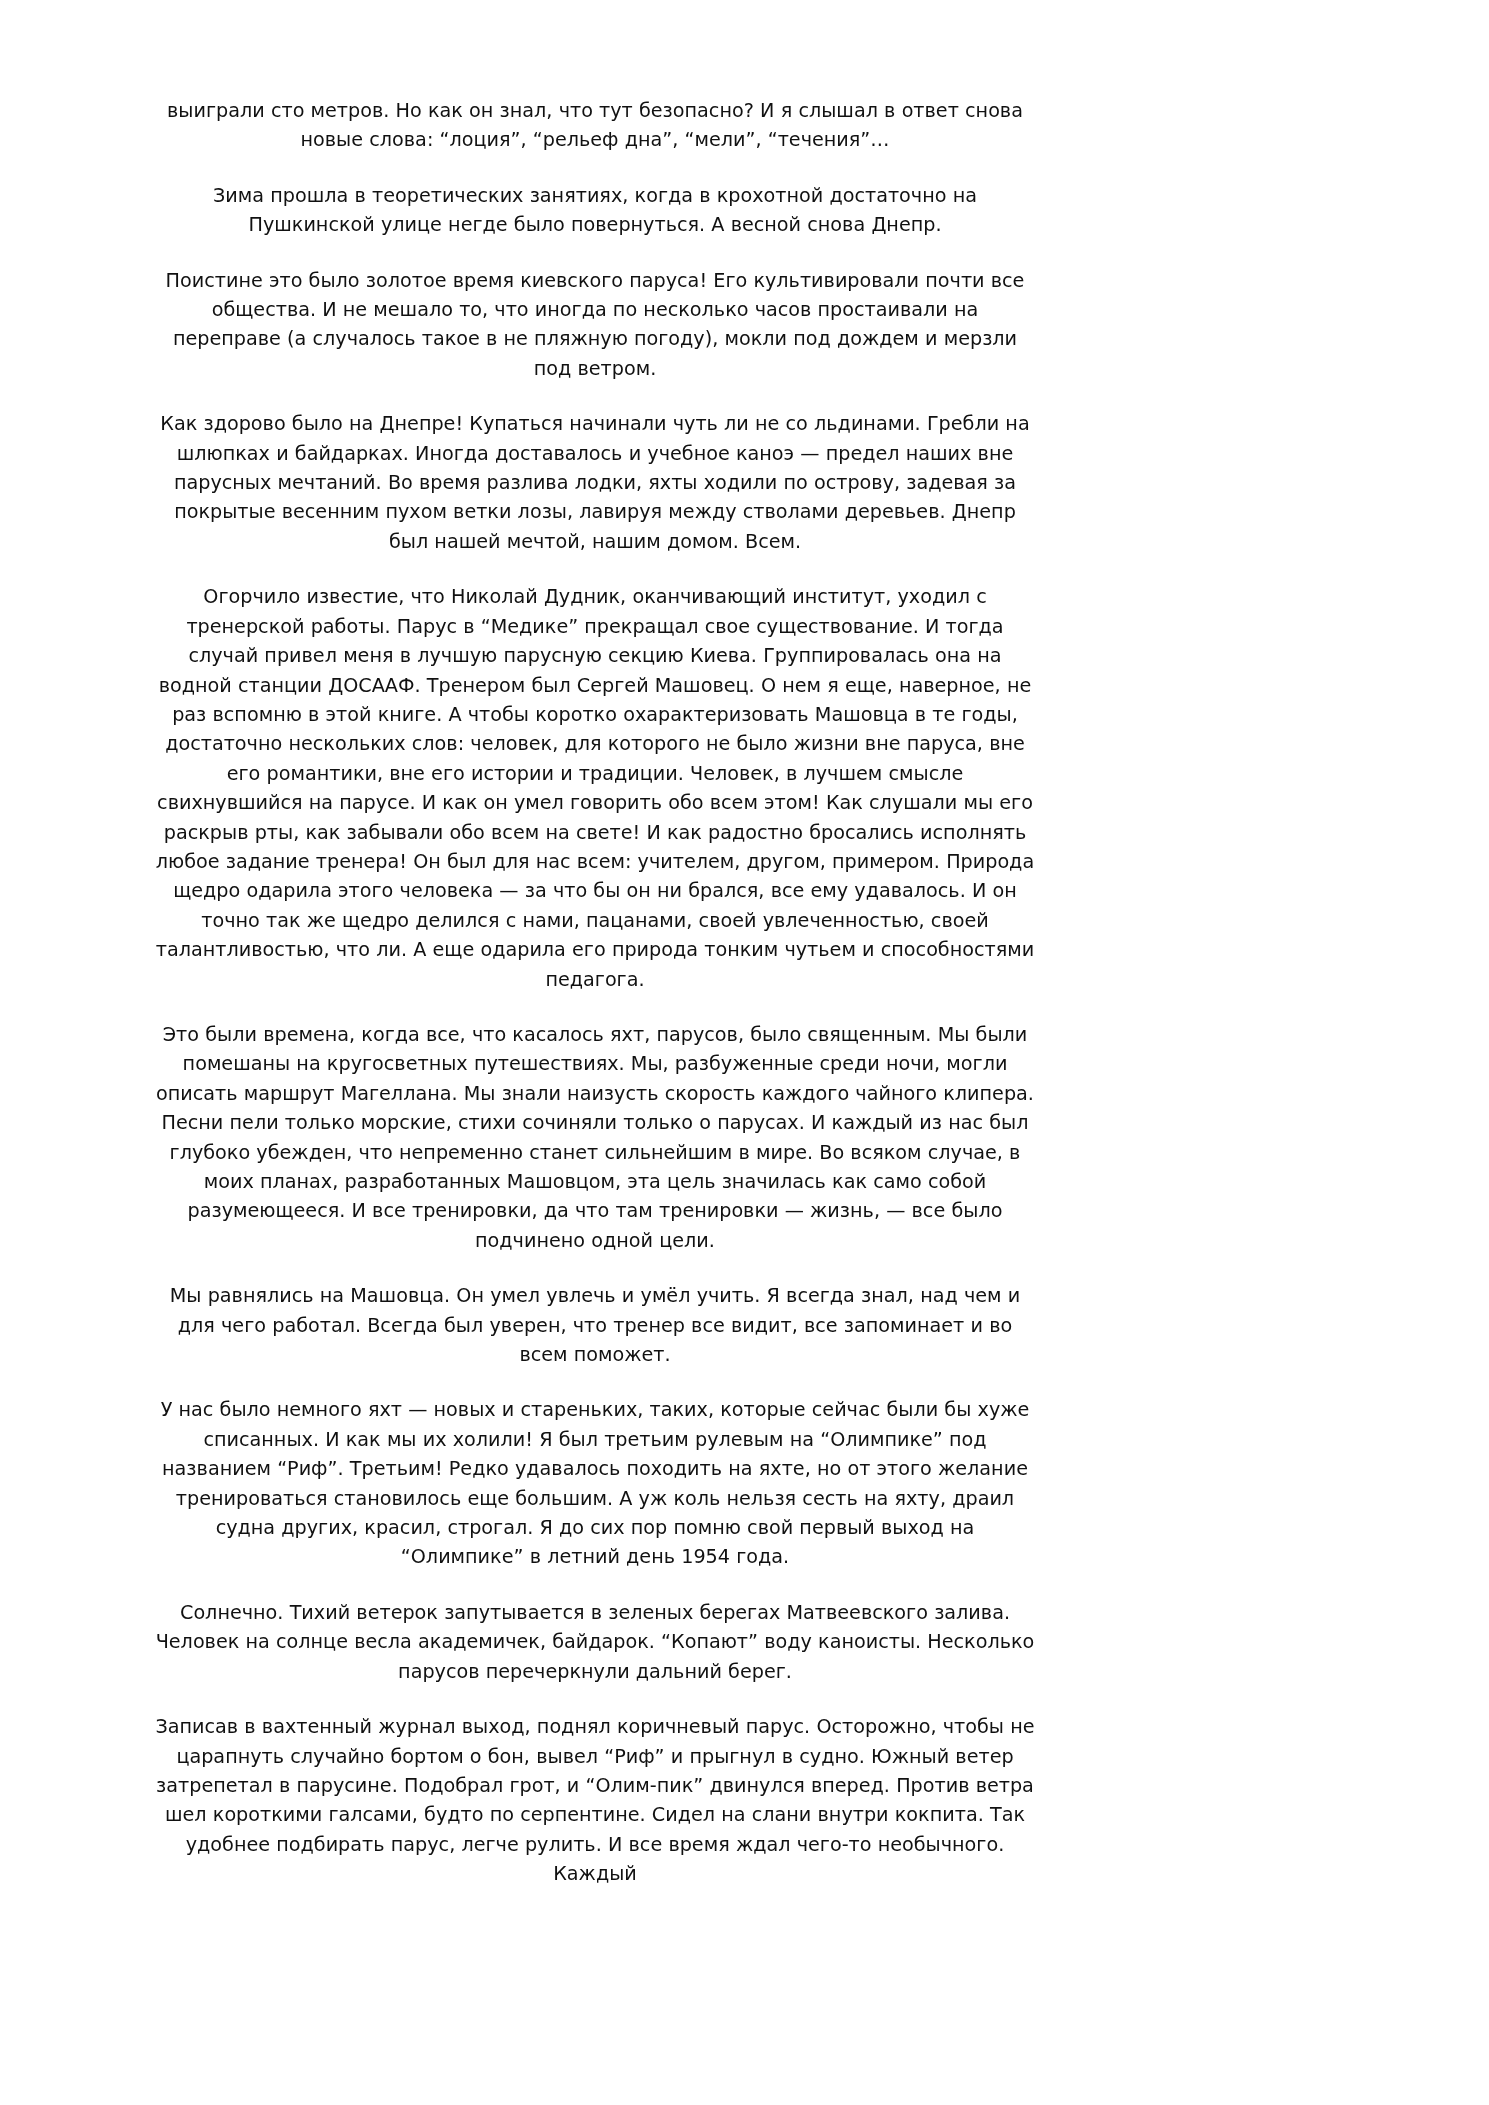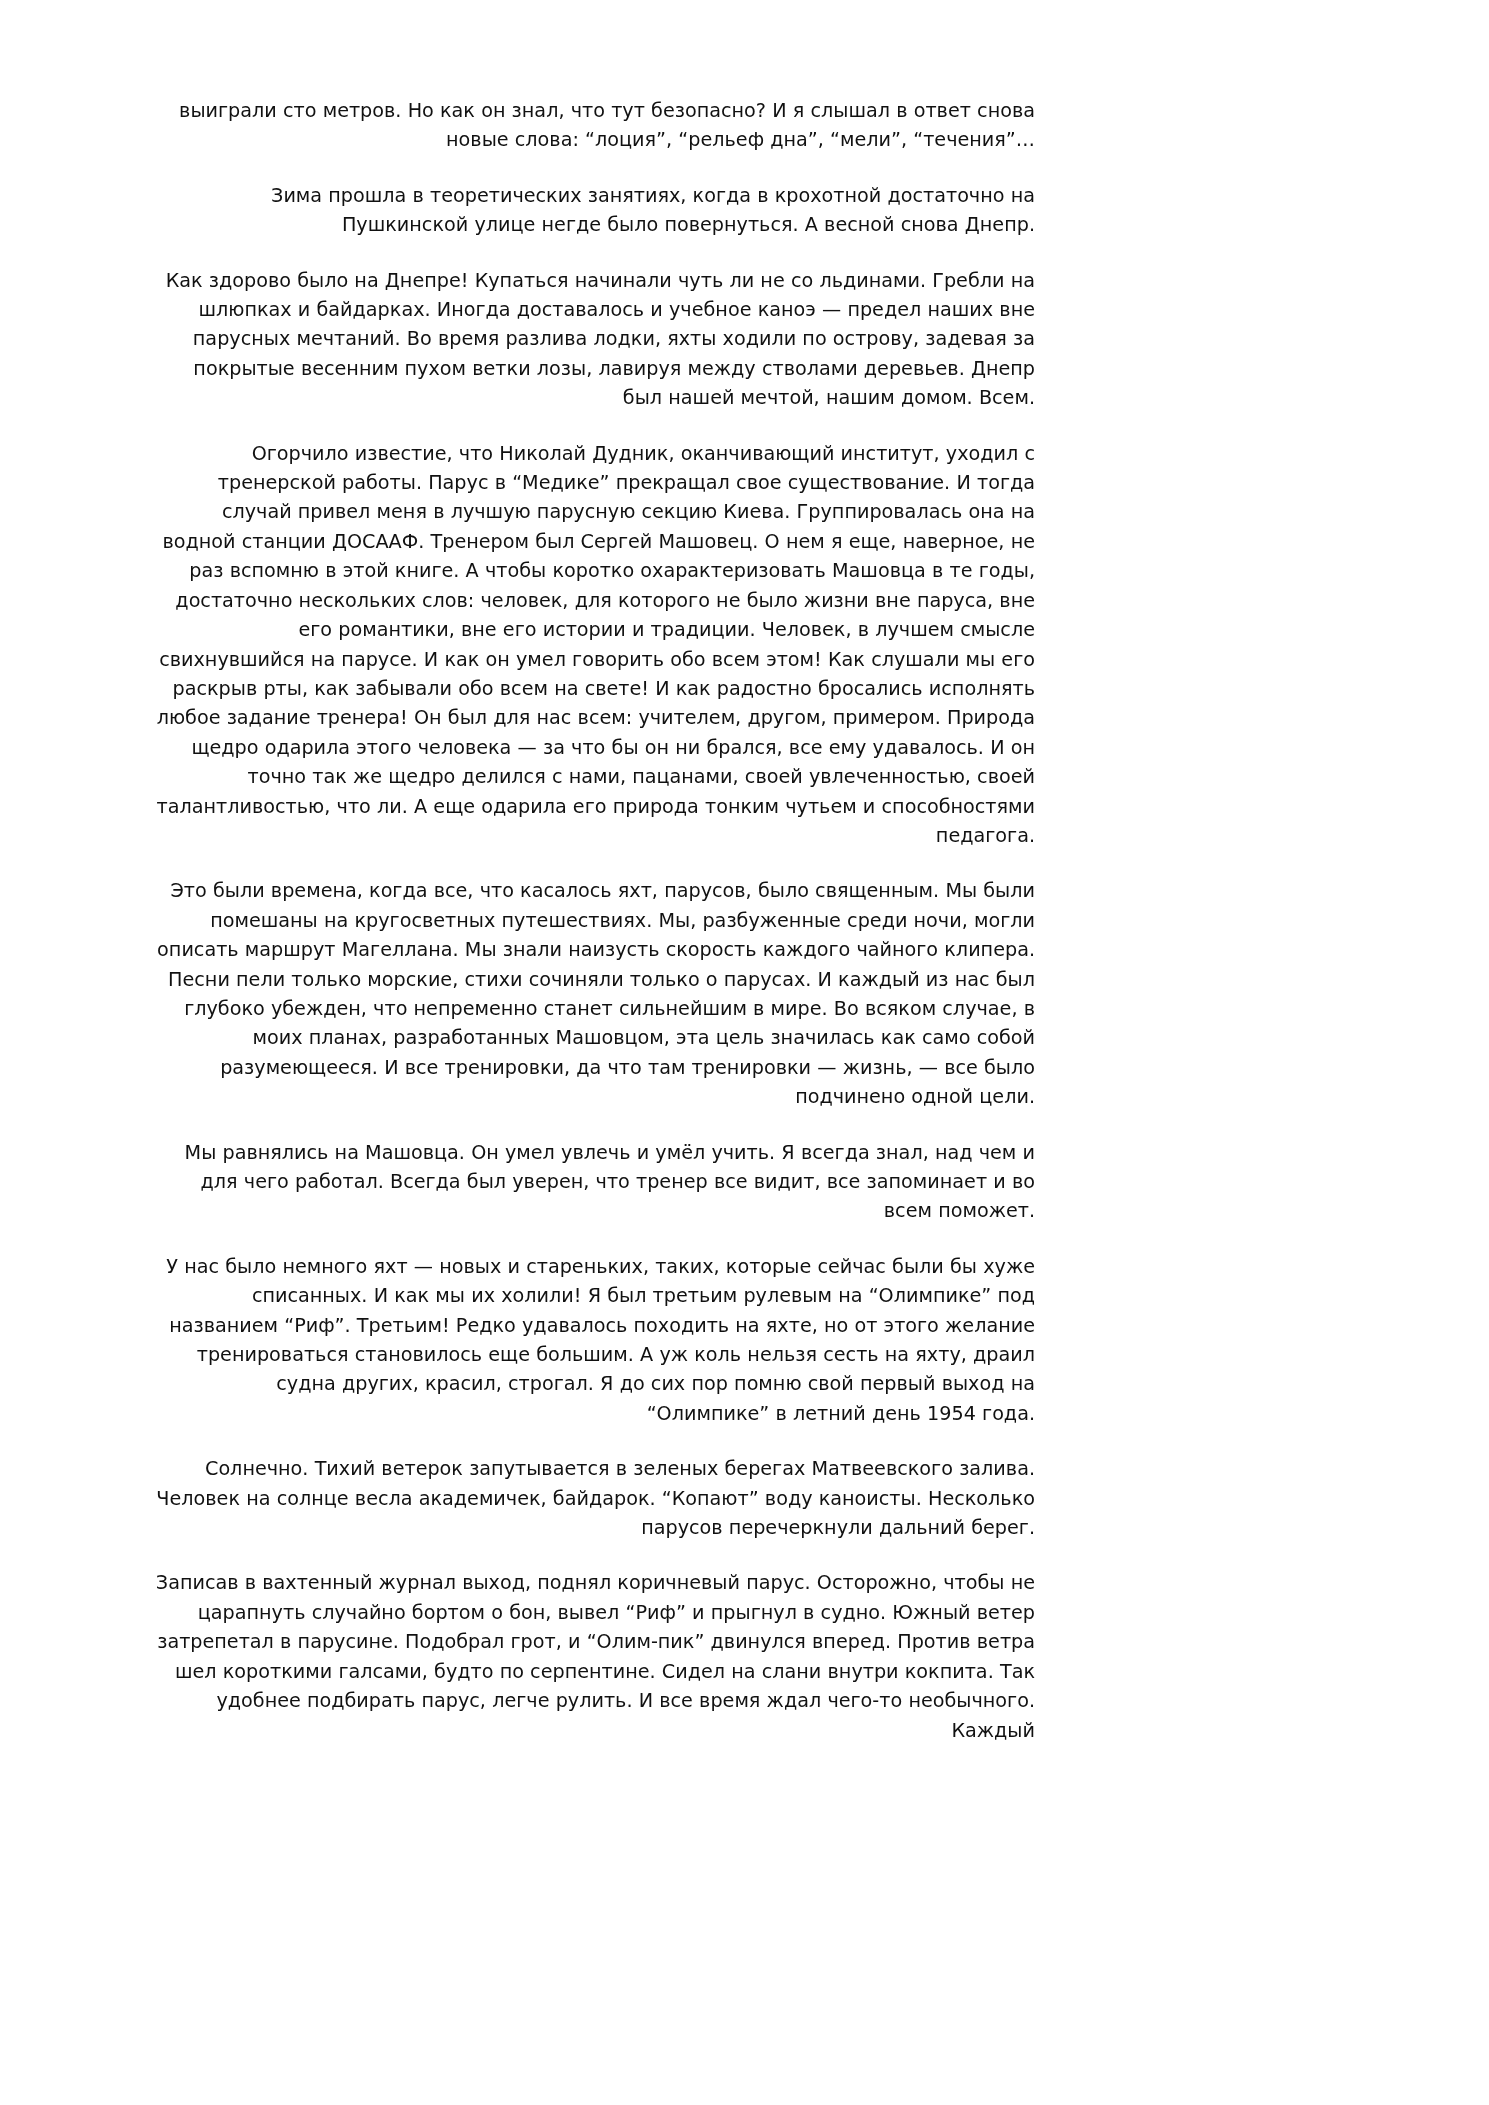--- a/index.html
+++ b/index.html
@@ -24,38 +24,39 @@
   }
   .text-column {
     position: absolute;
     left: 155px;
     top: 96px;
     width: 880px;
   }
   .para {
     font-size: 19.2px;
     line-height: 29.4px;
-    text-align: right;
+    text-align: center;
     margin: 0 0 26px 0;
     letter-spacing: 0.0px;
     word-spacing: 0.1px;
     color: #111111;
     white-space: pre-wrap;
   }
   .para:last-child {
     margin-bottom: 8px;
   }
 </style>
 </head>
 <body>
 
 <div class="page">
   <div class="text-column">
     <p class="para">выиграли сто метров. Но как он знал, что тут безопасно? И я слышал в ответ снова новые слова: “лоция”, “рельеф дна”, “мели”, “течения”…</p>
     <p class="para">Зима прошла в теоретических занятиях, когда в крохотной достаточно на Пушкинской улице негде было повернуться. А весной снова Днепр.</p>
+    <p class="para">Поистине это было золотое время киевского паруса! Его культивировали почти все общества. И не мешало то, что иногда по несколько часов простаивали на переправе (а случалось такое в не пляжную погоду), мокли под дождем и мерзли под ветром.</p>
     <p class="para">Как здорово было на Днепре! Купаться начинали чуть ли не со льдинами. Гребли на шлюпках и байдарках. Иногда доставалось и учебное каноэ — предел наших вне парусных мечтаний. Во время разлива лодки, яхты ходили по острову, задевая за покрытые весенним пухом ветки лозы, лавируя между стволами деревьев. Днепр был нашей мечтой, нашим домом. Всем.</p>
     <p class="para">Огорчило известие, что Николай Дудник, оканчивающий институт, уходил с тренерской работы. Парус в “Медике” прекращал свое существование. И тогда случай привел меня в лучшую парусную секцию Киева. Группировалась она на водной станции ДОСААФ. Тренером был Сергей Машовец. О нем я еще, наверное, не раз вспомню в этой книге. А чтобы коротко охарактеризовать Машовца в те годы, достаточно нескольких слов: человек, для которого не было жизни вне паруса, вне его романтики, вне его истории и традиции. Человек, в лучшем смысле свихнувшийся на парусе. И как он умел говорить обо всем этом! Как слушали мы его раскрыв рты, как забывали обо всем на свете! И как радостно бросались исполнять любое задание тренера! Он был для нас всем: учителем, другом, примером. Природа щедро одарила этого человека — за что бы он ни брался, все ему удавалось. И он точно так же щедро делился с нами, пацанами, своей увлеченностью, своей талантливостью, что ли. А еще одарила его природа тонким чутьем и способностями педагога.</p>
     <p class="para">Это были времена, когда все, что касалось яхт, парусов, было священным. Мы были помешаны на кругосветных путешествиях. Мы, разбуженные среди ночи, могли описать маршрут Магеллана. Мы знали наизусть скорость каждого чайного клипера. Песни пели только морские, стихи сочиняли только о парусах. И каждый из нас был глубоко убежден, что непременно станет сильнейшим в мире. Во всяком случае, в моих планах, разработанных Машовцом, эта цель значилась как само собой разумеющееся. И все тренировки, да что там тренировки — жизнь, — все было подчинено одной цели.</p>
     <p class="para">Мы равнялись на Машовца. Он умел увлечь и умёл учить. Я всегда знал, над чем и для чего работал. Всегда был уверен, что тренер все видит, все запоминает и во всем поможет.</p>
     <p class="para">У нас было немного яхт — новых и стареньких, таких, которые сейчас были бы хуже списанных. И как мы их холили! Я был третьим рулевым на “Олимпике” под названием “Риф”. Третьим! Редко удавалось походить на яхте, но от этого желание тренироваться становилось еще большим. А уж коль нельзя сесть на яхту, драил судна других, красил, строгал. Я до сих пор помню свой первый выход на “Олимпике” в летний день 1954 года.</p>
     <p class="para">Солнечно. Тихий ветерок запутывается в зеленых берегах Матвеевского залива. Человек на солнце весла академичек, байдарок. “Копают” воду каноисты. Несколько парусов перечеркнули дальний берег.</p>
     <p class="para">Записав в вахтенный журнал выход, поднял коричневый парус. Осторожно, чтобы не царапнуть случайно бортом о бон, вывел “Риф” и прыгнул в судно. Южный ветер затрепетал в парусине. Подобрал грот, и “Олим-пик” двинулся вперед. Против ветра шел короткими галсами, будто по серпентине. Сидел на слани внутри кокпита. Так удобнее подбирать парус, легче рулить. И все время ждал чего-то необычного. Каждый</p>
   </div>
 </div>
 

